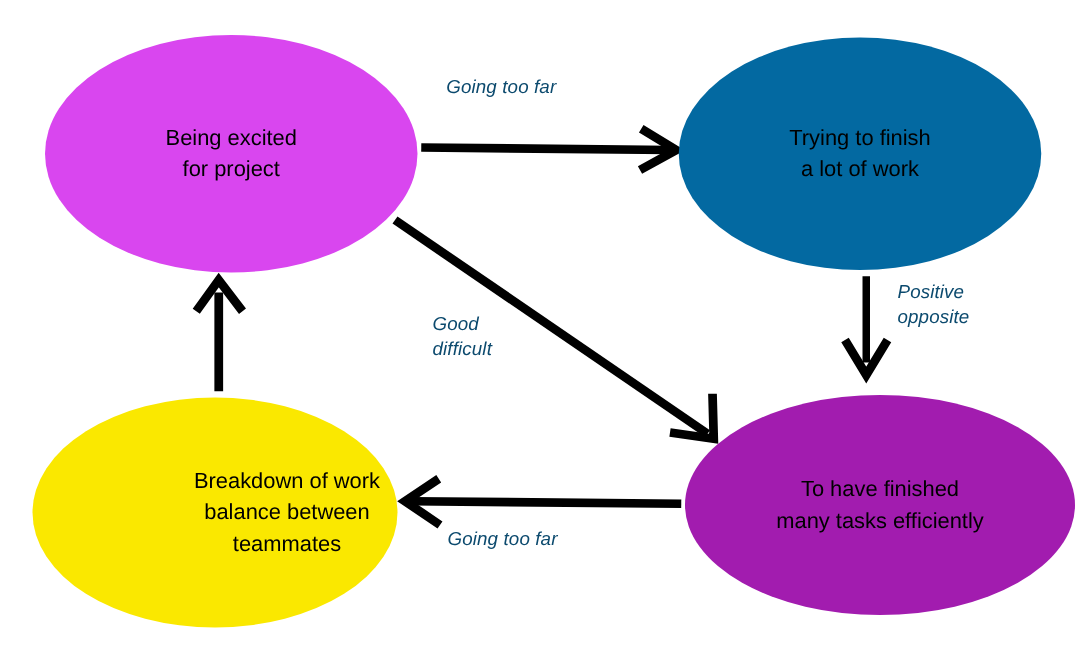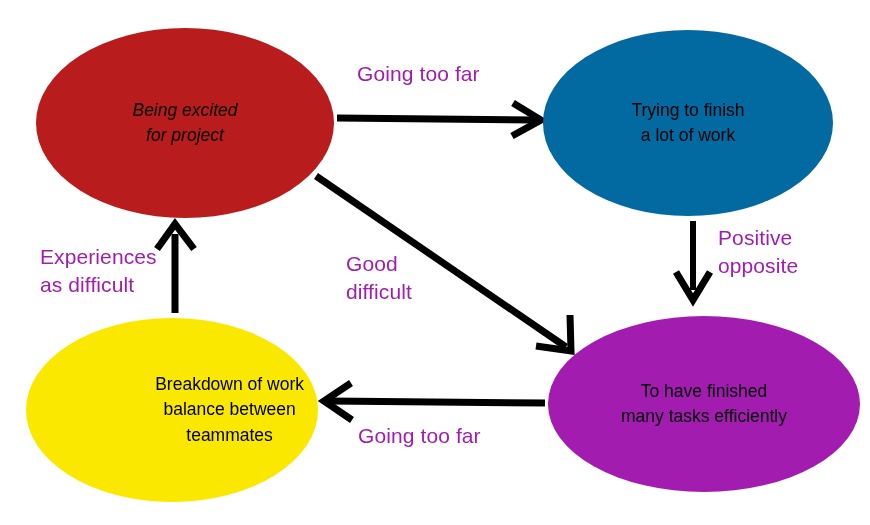--- a/index.html
+++ b/index.html
@@ -27,22 +27,23 @@
   .node-label {
     color: #000000;
     font-size: 17.5px;
     line-height: 1.45;
     font-family: "Liberation Sans", sans-serif;
     white-space: pre-line;
     padding: 0 14px;
   }
   .edge-label {
     position: absolute;
-    color: #a21caf;
-    font-size: 21px;
+    color: #0c4a6e;
+    font-style: italic;
+    font-size: 15px;
     line-height: 1.35;
     font-family: "Liberation Sans", sans-serif;
     white-space: pre-line;
     letter-spacing: 0.1px;
   }
   svg.arrows {
     position: absolute;
     left: 0;
     top: 0;
     width: 870px;
@@ -87,21 +88,21 @@
       <path d="M 545 403 L 330 401" stroke="#000000" stroke-width="7" fill="none"></path>
       <path d="M 351 383 L 324 401 L 352 420" stroke="#000000" stroke-width="7" fill="none" stroke-linejoin="miter"></path>
     </g>
 
     <g>
       <path d="M 175 313 L 175 234" stroke="#000000" stroke-width="7" fill="none"></path>
       <path d="M 157 249 L 175 224 L 194 249" stroke="#000000" stroke-width="7" fill="none" stroke-linejoin="miter"></path>
     </g>
   </svg>
 
-  <div class="node" id="node-excited" style="background: #b91c1c; font-style: italic;">
+  <div class="node" id="node-excited" style="background: #d946ef;">
     <span class="node-label">Being excited
 for project</span>
   </div>
 
   <div class="node" id="node-trying" style="background: #0369a1;">
     <span class="node-label">Trying to finish
 a lot of work</span>
   </div>
 
   <div class="node" id="node-finished" style="background: #a21caf;">
@@ -118,16 +119,14 @@
   <div class="edge-label" id="label-going-too-far-top">Going too far</div>
 
   <div class="edge-label" id="label-positive-opposite">Positive
 opposite</div>
 
   <div class="edge-label" id="label-good-supplement">Good
 difficult</div>
 
   <div class="edge-label" id="label-going-too-far-bot">Going too far</div>
 
-  <div class="edge-label" id="label-experiences">Experiences
-as difficult</div>
 
 </div>
 
 </body></html>

